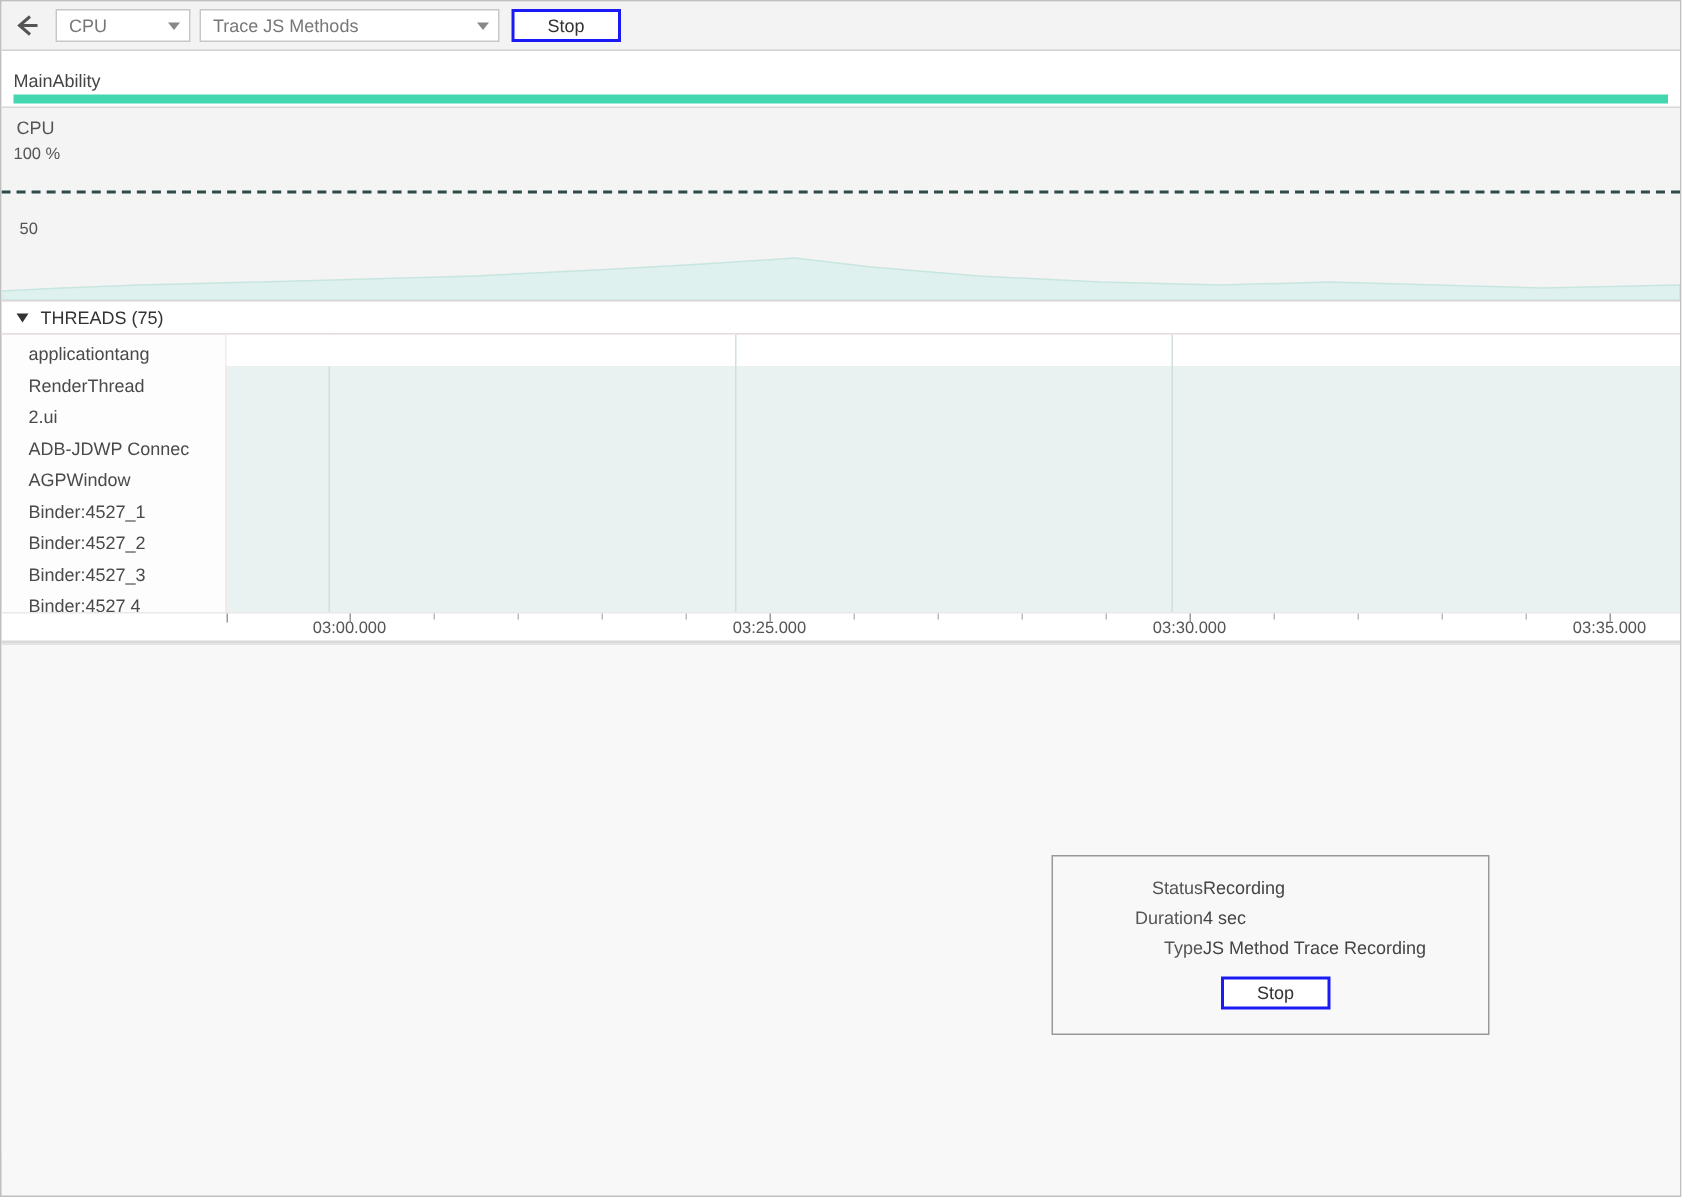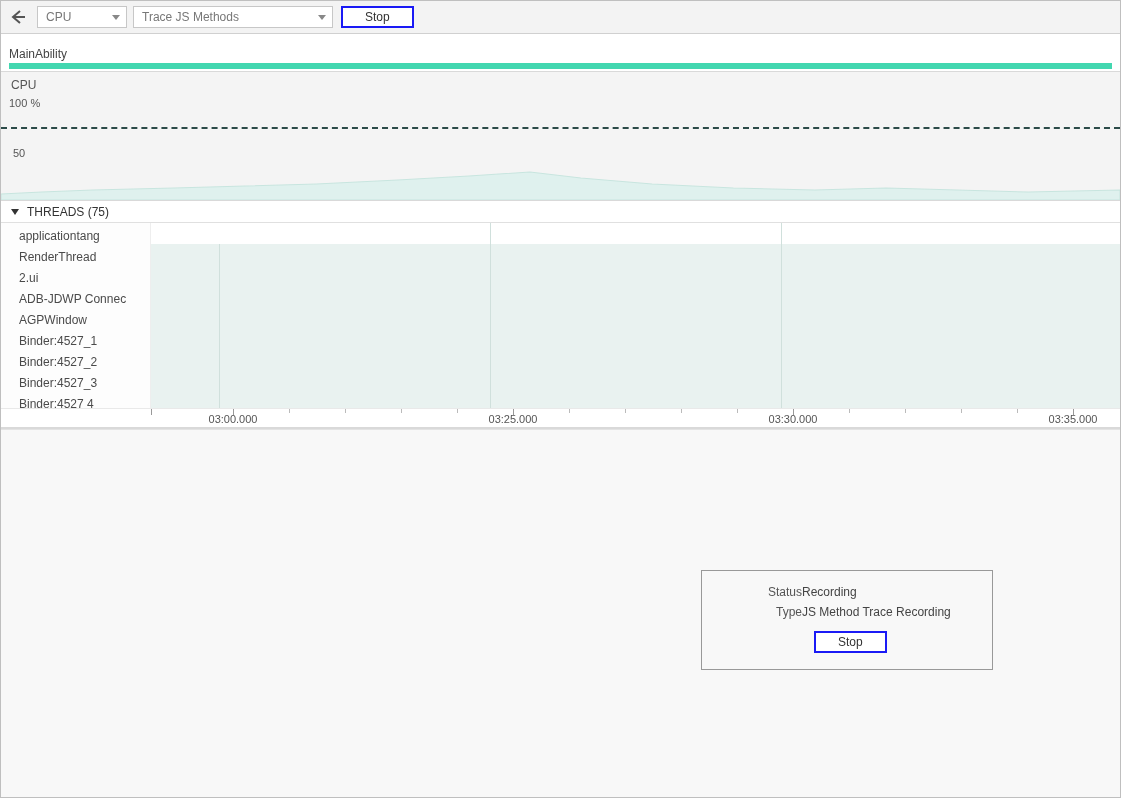--- a/index.html
+++ b/index.html
@@ -349,20 +349,24 @@
     </div>
   </div>
 
   <div class="bottom-area">
     <div class="status-card">
       <div class="status-row">
         <div class="key">Status</div>
         <div class="val">Recording</div>
       </div>
       <div class="status-row">
+        <div class="key">Duration</div>
+        <div class="val">4 sec</div>
+      </div>
+      <div class="status-row">
         <div class="key">Type</div>
         <div class="val">JS Method Trace Recording</div>
       </div>
       <button class="stop-btn">Stop</button>
     </div>
   </div>
 
 </div>
 
 </body></html>

